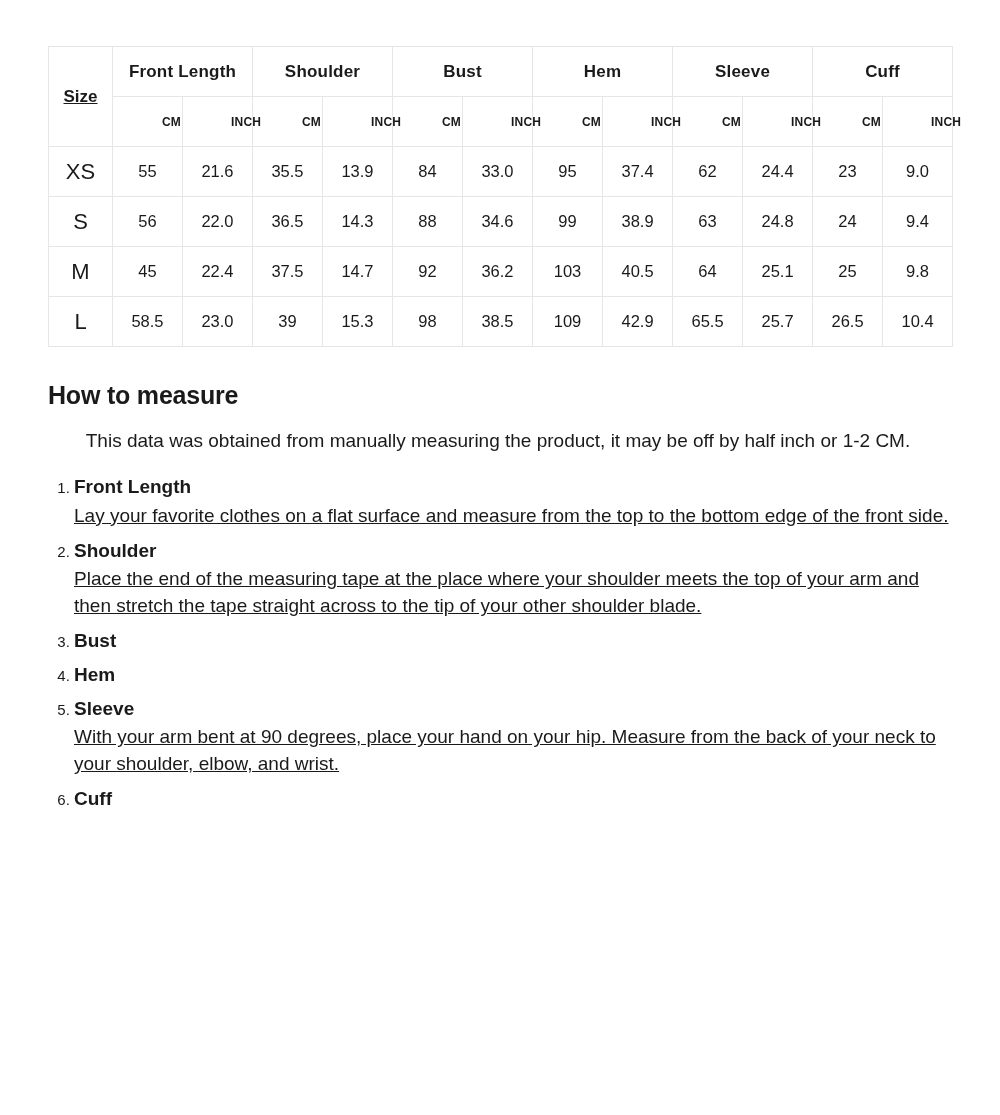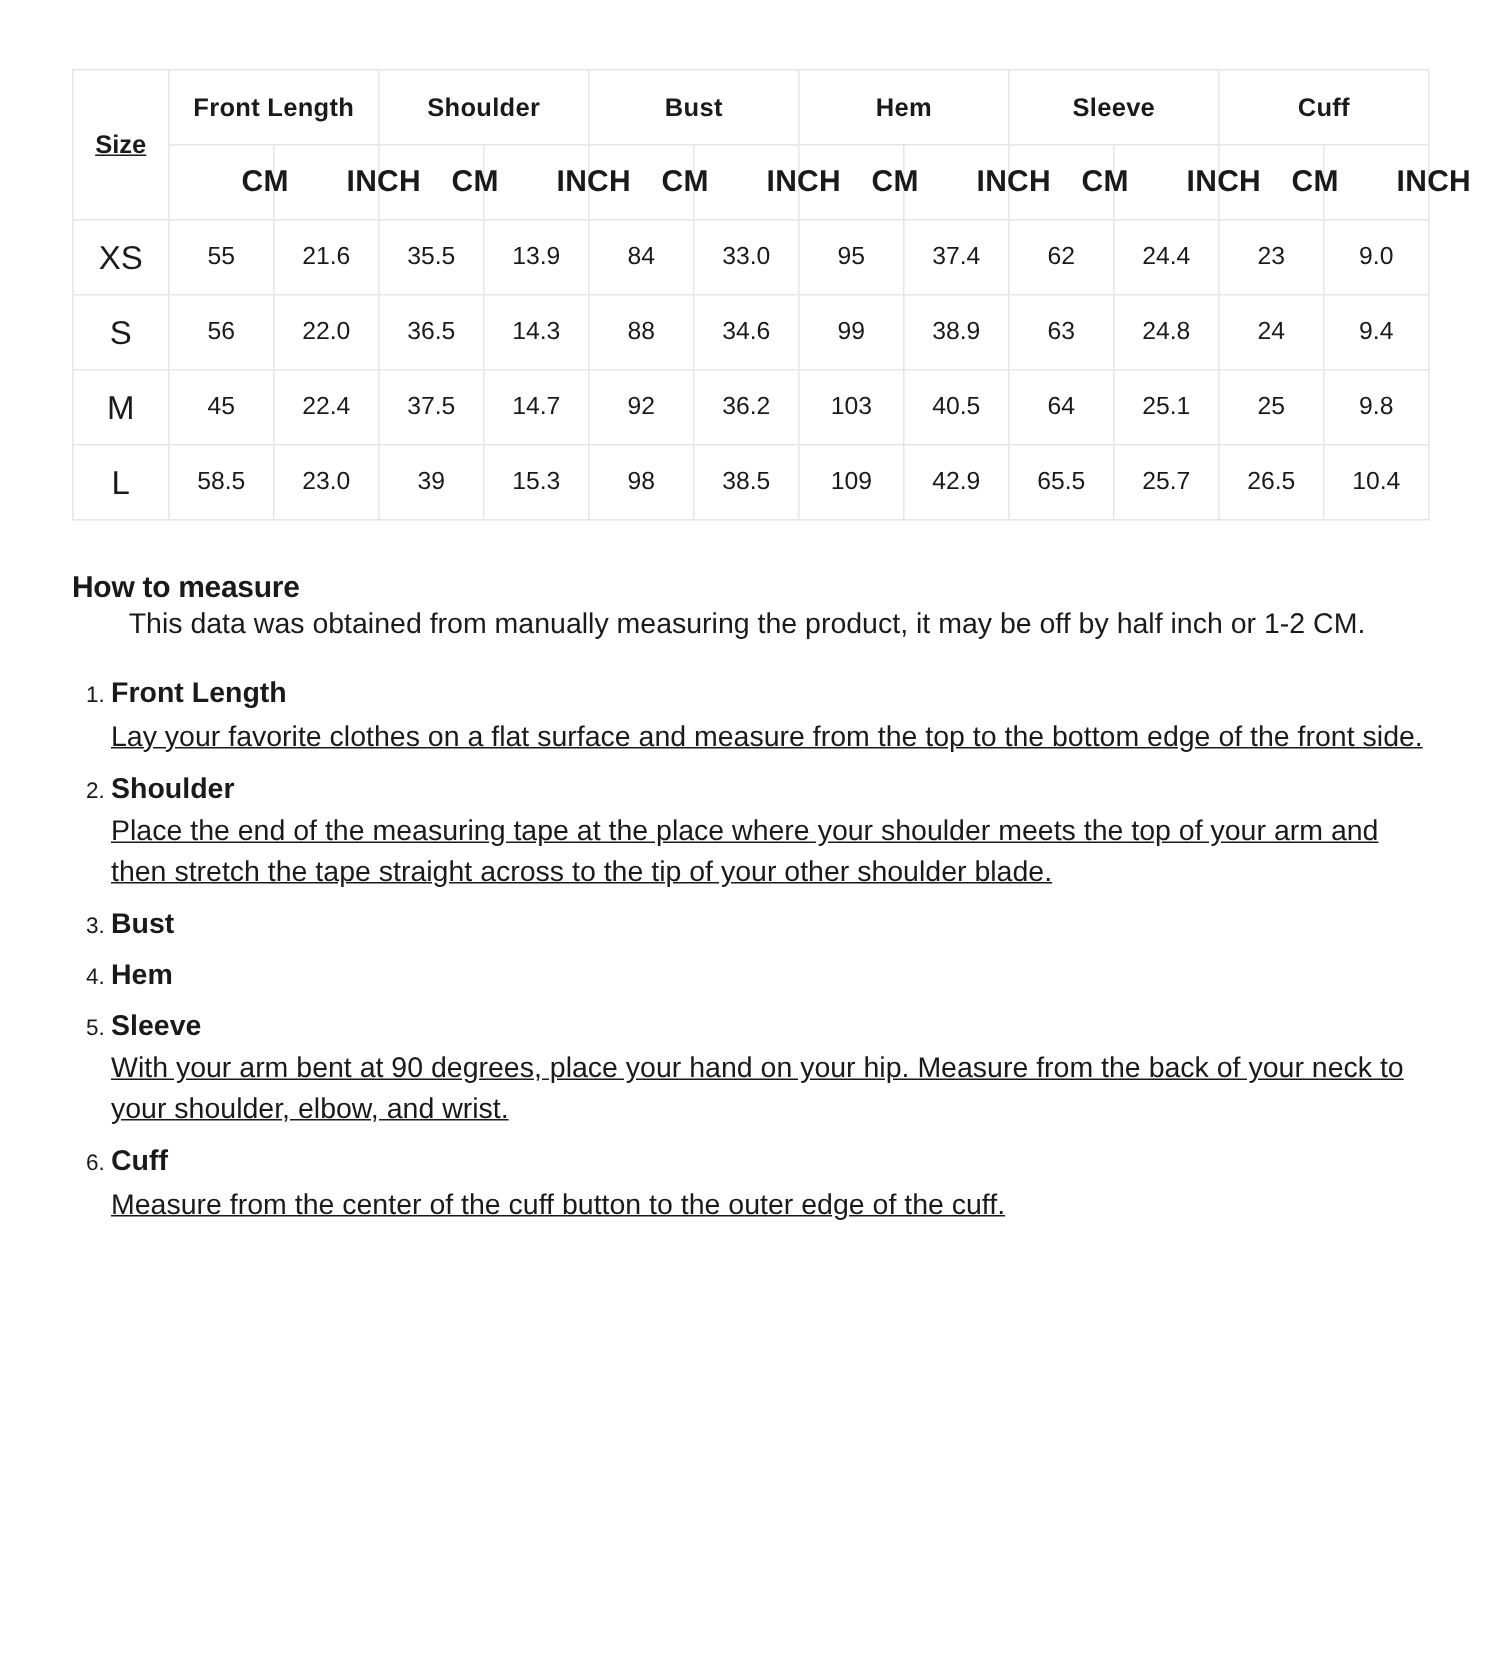--- a/index.html
+++ b/index.html
@@ -37,40 +37,40 @@
     font-weight: normal;
     color: #1a1a1a;
   }
   table.size-chart th.group-head {
     font-weight: bold;
     font-size: 17px;
     letter-spacing: 0.2px;
   }
   table.size-chart th.unit-head {
     font-weight: bold;
-    font-size: 20px;
+    font-size: 12px;
     letter-spacing: 0.2px;
     padding-left: 48px;
   }
   table.size-chart th.size-head {
     font-weight: bold;
     font-size: 17px;
     text-decoration: underline;
   }
   table.size-chart td.size-cell {
     font-size: 22px;
   }
   .col-size { width: 64px; }
   .col-val { width: 70px; }
 
   
   h2.section-title {
-    font-size: 20px;
-    font-weight: bold;
-    margin: 34px 0 0 0;
+    font-size: 25px;
+    font-weight: bold;
+    margin: 34px 0 18px 0;
     letter-spacing: -0.2px;
   }
   p.intro {
     font-size: 19px;
     line-height: 1.42;
     margin: 0 0 20px 0;
     max-width: 900px;
     text-align: center;
   }
   ol.measure-list {
@@ -227,17 +227,16 @@
     </li>
     <li>
       <span class="item-title">Hem</span>
     </li>
     <li>
       <span class="item-title">Sleeve</span>
       <span class="item-body">With your arm bent at 90 degrees, place your hand on your hip. Measure from the back of your neck to your shoulder, elbow, and wrist.</span>
     </li>
     <li>
       <span class="item-title">Cuff</span>
-      <span class="item-body">Measure from the center of the cuff button to the outer edge of the cuff.</span>
     </li>
   </ol>
 
 </div>
 
 </body></html>

